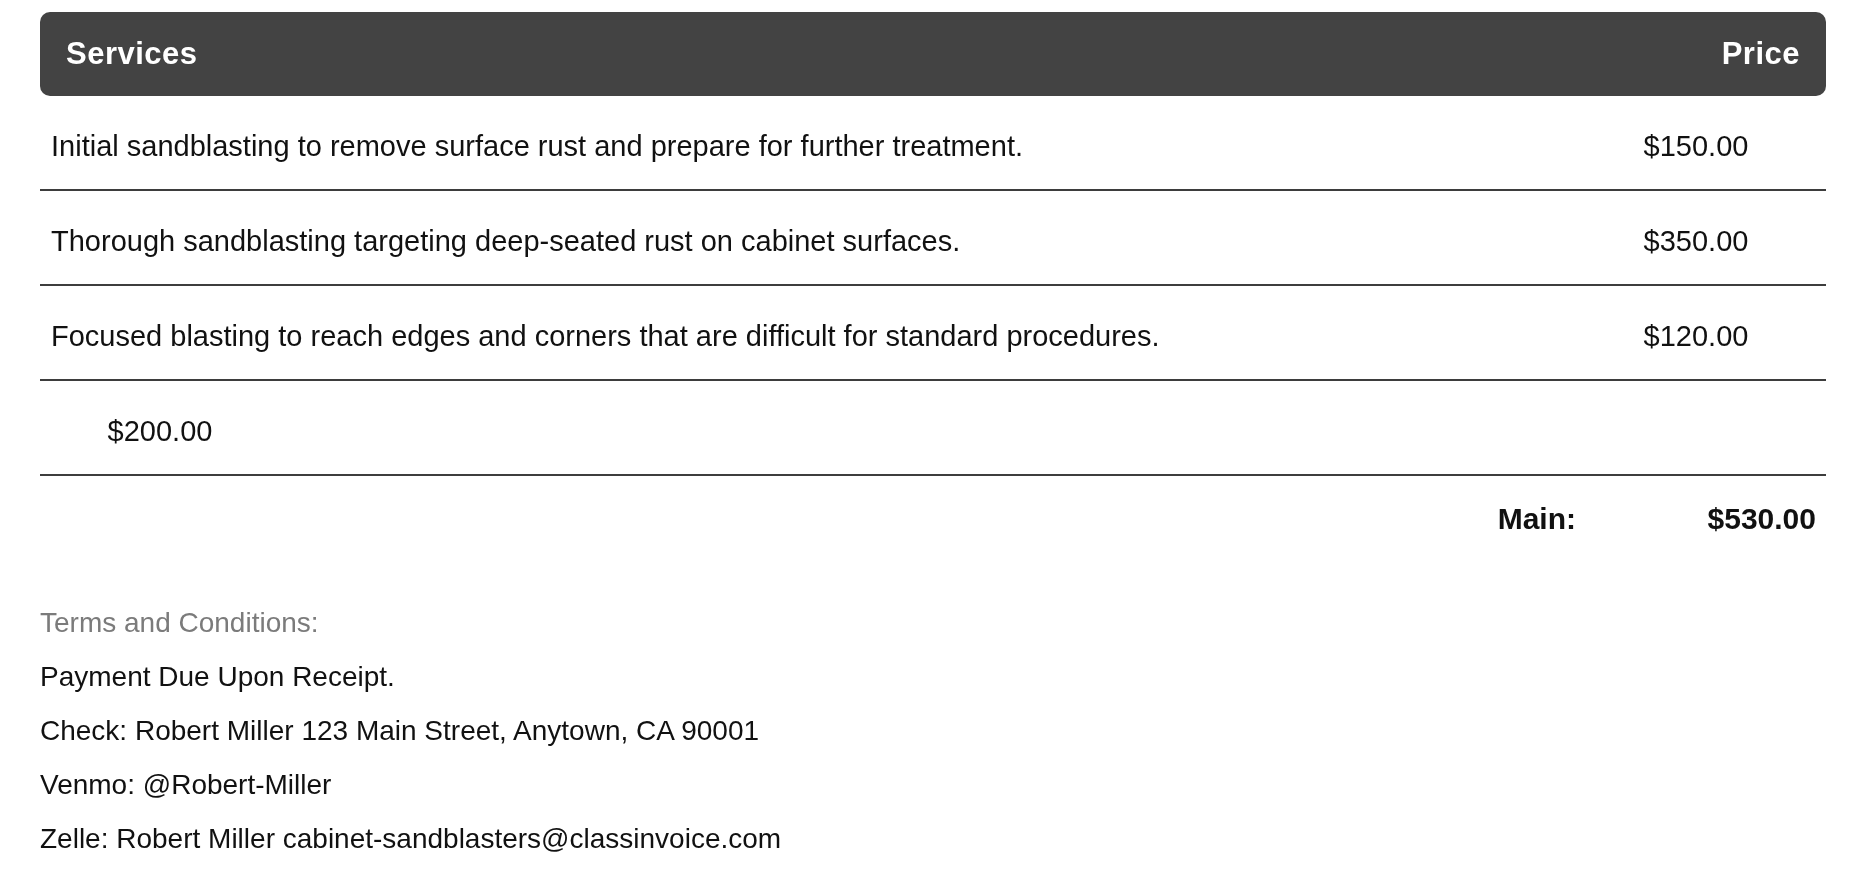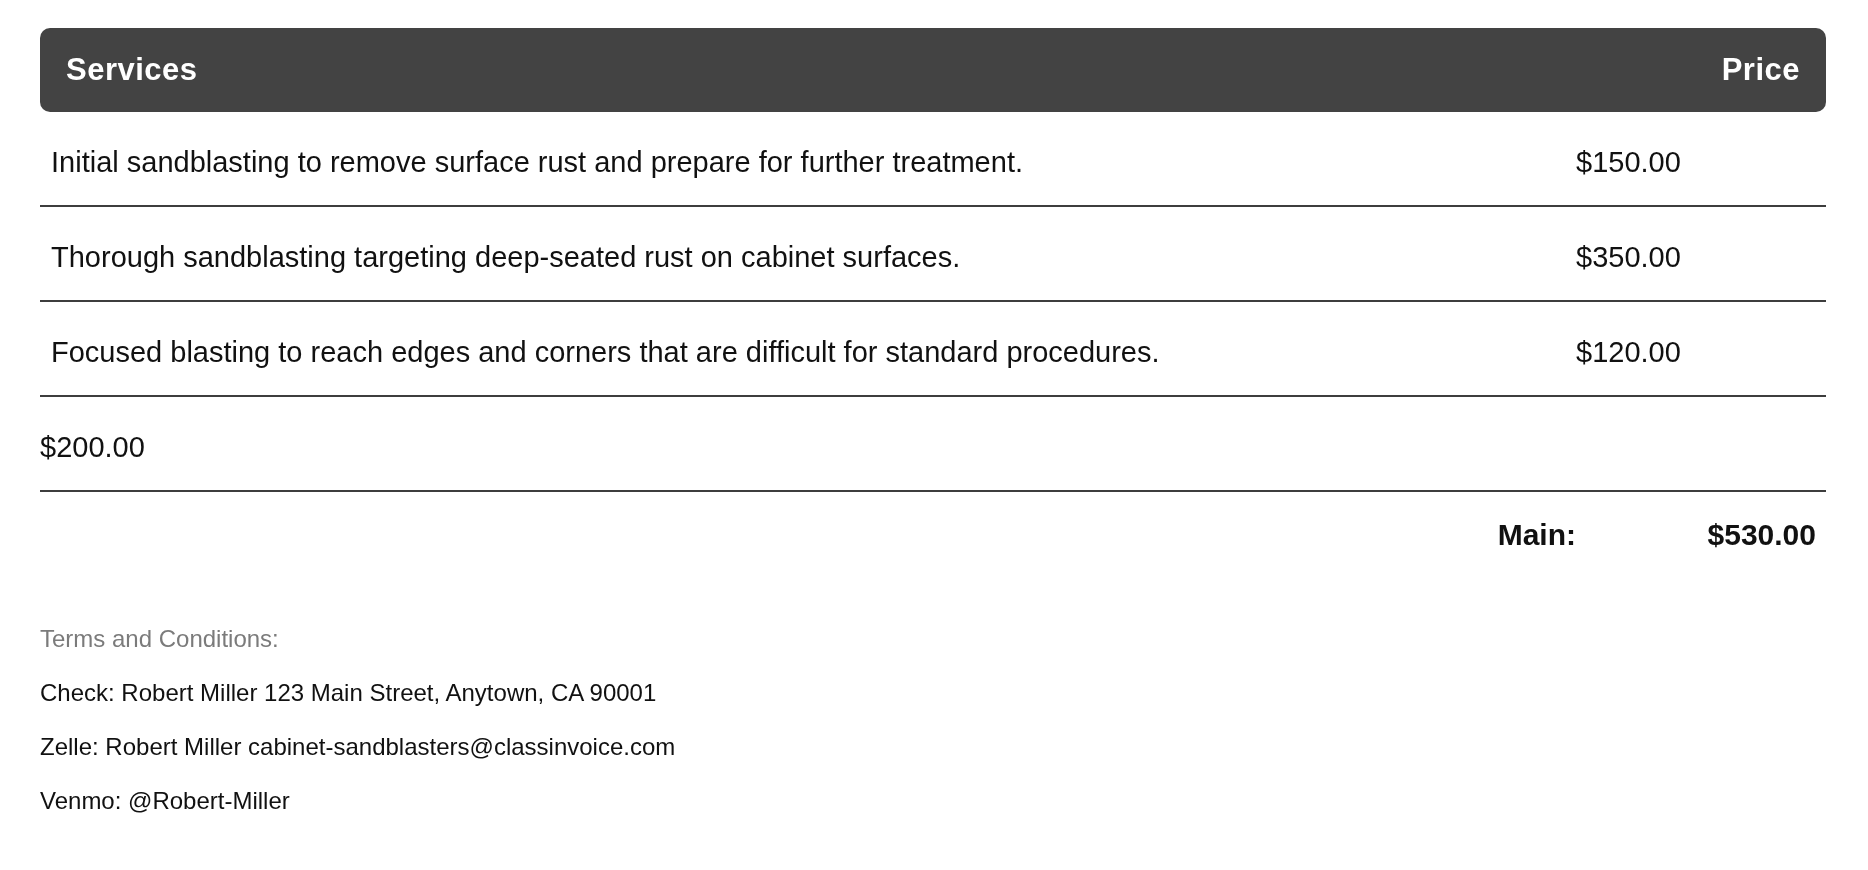--- a/index.html
+++ b/index.html
@@ -13,21 +13,21 @@
   * { box-sizing: border-box; }
   html, body {
     margin: 0;
     background: var(--page-bg);
     font-family: "Liberation Sans", "DejaVu Sans", sans-serif;
     color: var(--body-text);
   }
   .page {
     width: 1868px;
     height: 870px;
-    padding: 28px 42px 0 40px;
+    padding: 12px 42px 0 40px;
     overflow: hidden;
   }
   .invoice-table { width: 100%; }
   .table-header {
     height: 84px;
     background: var(--header-bg);
     color: var(--header-text);
     border-radius: 10px;
     display: flex;
     align-items: center;
@@ -46,21 +46,21 @@
     margin-top: 7px;
   }
   .cell-description {
     flex: 1;
     padding-left: 11px;
     white-space: nowrap;
     overflow: hidden;
   }
   .cell-price {
     width: 250px;
-    text-align: left;
+    text-align: center;
     padding-right: 10px;
     white-space: nowrap;
   }
   .total-row {
     display: flex;
     align-items: center;
     height: 86px;
     font-size: 30px;
     font-weight: bold;
   }
@@ -70,21 +70,21 @@
     white-space: nowrap;
   }
   .total-value {
     width: 250px;
     text-align: right;
     padding-right: 10px;
     white-space: nowrap;
   }
   .terms {
     margin-top: 34px;
-    font-size: 24px;
+    font-size: 28px;
     line-height: 54px;
   }
   .terms-heading { color: var(--terms-heading); }
   .terms-line { color: var(--body-text); }
 </style>
 </head>
 <body>
 
 <div class="page">
 
@@ -116,18 +116,19 @@
 
     <div class="total-row">
       <span class="total-label">Main:</span>
       <span class="total-value">$530.00</span>
     </div>
 
   </div>
 
   <div class="terms">
     <div class="terms-heading">Terms and Conditions:</div>
+    <div class="terms-line">Payment Due Upon Receipt.</div>
     <div class="terms-line">Check: Robert Miller 123 Main Street, Anytown, CA 90001</div>
+    <div class="terms-line">Venmo: @Robert-Miller</div>
     <div class="terms-line">Zelle: Robert Miller cabinet-sandblasters@classinvoice.com</div>
-    <div class="terms-line">Venmo: @Robert-Miller</div>
   </div>
 
 </div>
 
 </body></html>

